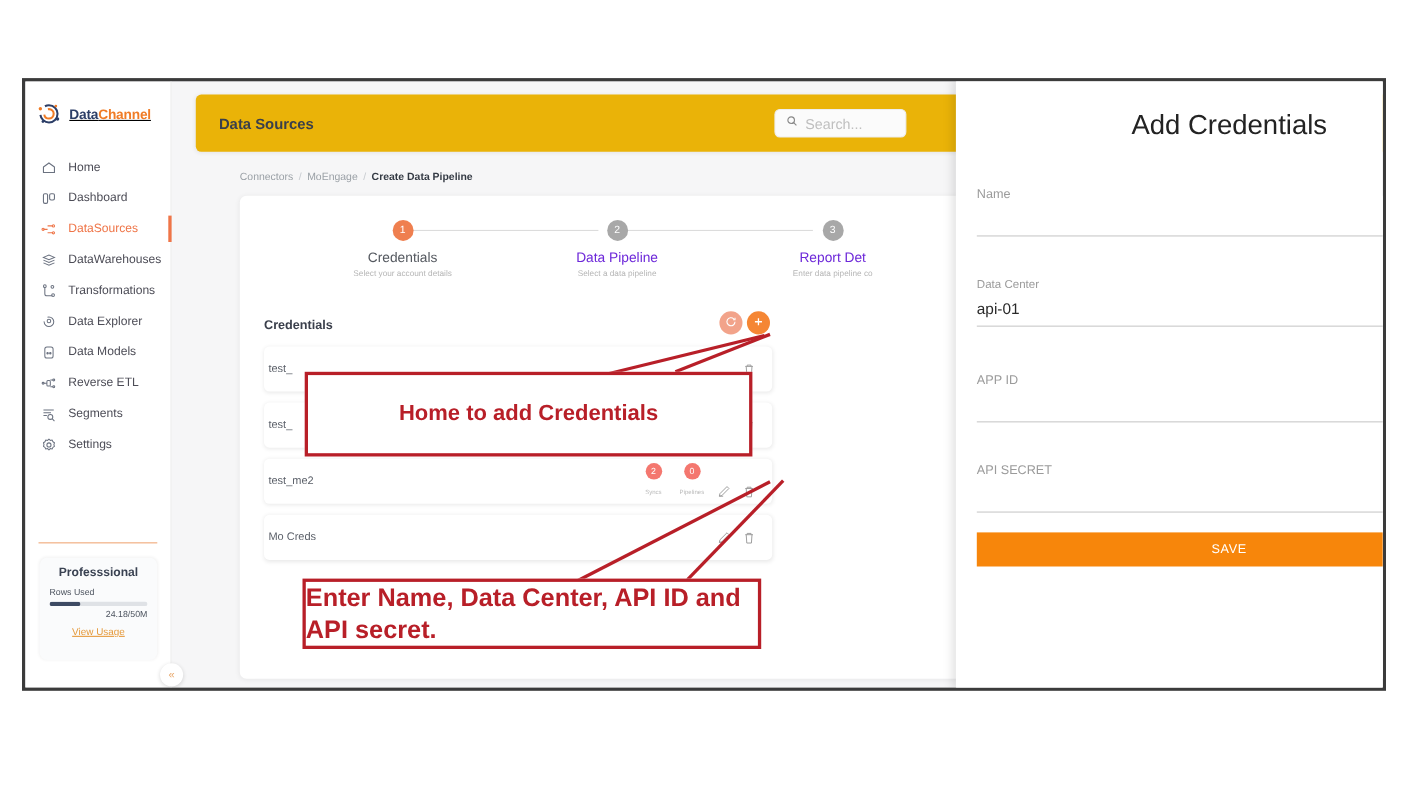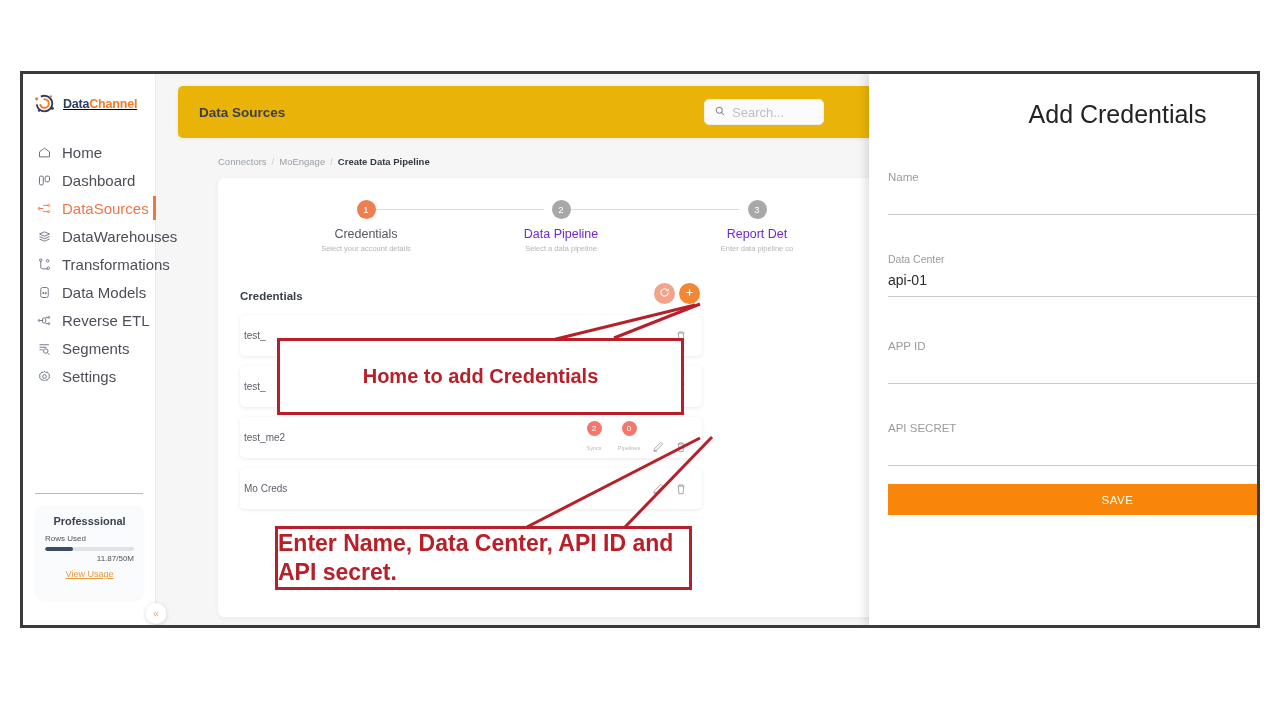--- a/index.html
+++ b/index.html
@@ -33,21 +33,21 @@
   .brand-logo { width: 25px; height: 25px; flex: 0 0 25px; position: relative; }
   .brand-text { font-size: 12.5px; font-weight: bold; letter-spacing: -0.2px; white-space: nowrap;}
   .brand-data { color: #2c3e67; }
   .brand-channel { color: #f07c26; }
 
   .nav { margin-top: 22px; }
   .nav-item {
     position: relative;
     display: flex; align-items: center; gap: 10px;
     height: 28px; padding-left: 13px;
-    color: #4d4d57; font-size: 15px;
+    color: #4d4d57; font-size: 11px;
     cursor: pointer;
   }
   .nav-item .nav-icon { width: 16px; height: 16px; flex: 0 0 16px; display:flex; align-items:center; justify-content:center; }
   .nav-item .nav-icon svg { width: 15px; height: 15px; display:block; }
   .nav-item.active { color: #ef7548; }
   .nav-item.active::after {
     content: ""; position: absolute; right: -1px; top: 2px;
     width: 3px; height: 24px; background: #ef7548;
   }
 
@@ -271,20 +271,29 @@
                 <circle cx="6" cy="5" r="2"></circle>
                 <circle cx="17" cy="6" r="2"></circle>
                 <circle cx="18" cy="18" r="2"></circle>
               </svg>
             </span>
           <span>Transformations</span>
         </div>
         <div class="nav-item">
           <span class="nav-icon">
               <svg viewBox="0 0 24 24" fill="none" stroke="#6b7280" stroke-width="1.5">
+                <circle cx="12" cy="12" r="7" stroke-dasharray="22 8"></circle>
+                <circle cx="12" cy="11" r="2.6"></circle>
+              </svg>
+            </span>
+          <span>Data Explorer</span>
+        </div>
+        <div class="nav-item">
+          <span class="nav-icon">
+              <svg viewBox="0 0 24 24" fill="none" stroke="#6b7280" stroke-width="1.5">
                 <rect x="6" y="4" width="12" height="16" rx="3"></rect>
                 <circle cx="10" cy="13" r="1" fill="#6b7280"></circle>
                 <circle cx="14" cy="13" r="1" fill="#6b7280"></circle>
               </svg>
             </span>
           <span>Data Models</span>
         </div>
         <div class="nav-item">
           <span class="nav-icon">
               <svg viewBox="0 0 24 24" fill="none" stroke="#6b7280" stroke-width="1.5">
@@ -318,21 +327,21 @@
         </div>
       </nav>
 
       <div class="plan-divider"></div>
       <div class="plan-card">
         <div class="plan-title">Professsional</div>
         <div class="plan-sub">Rows Used</div>
         <div class="plan-bar">
             <i style="width: 32%;"></i>
           </div>
-        <div class="plan-usage">11.87/50M</div>
+        <div class="plan-usage">24.18/50M</div>
         <span class="plan-link">View Usage</span>
       </div>
       <div class="collapse-btn">
         <span>«</span>
       </div>
     </aside>
 
     <div class="main">
 
       <div class="topbar">

